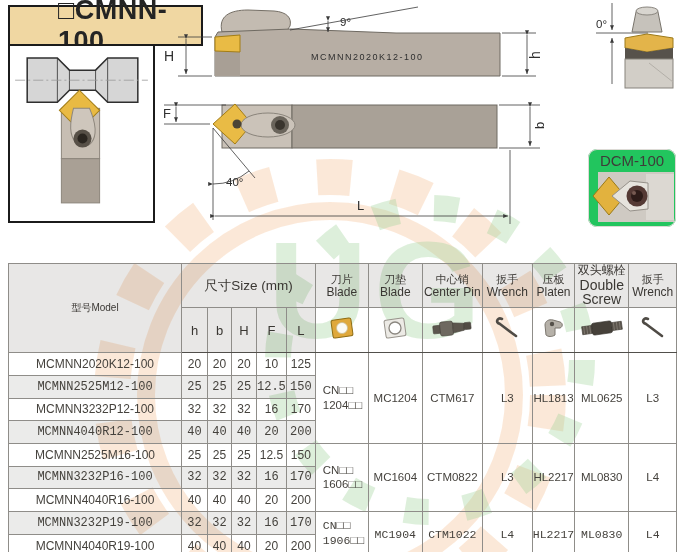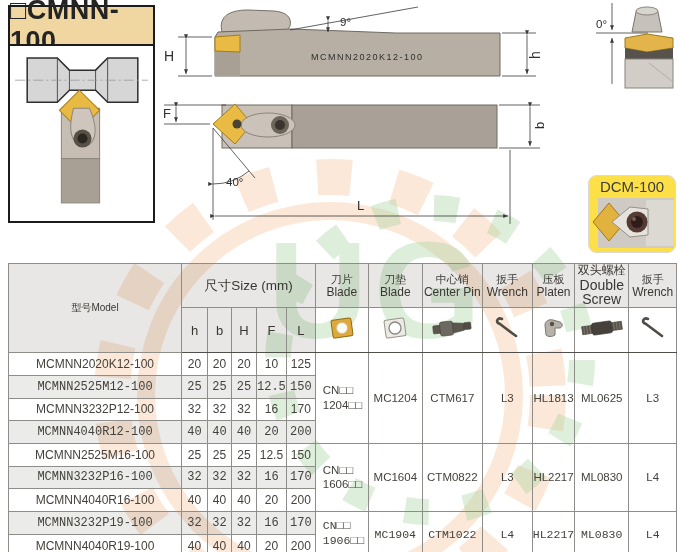--- a/index.html
+++ b/index.html
@@ -3,30 +3,30 @@
 <meta charset="utf-8">
 <style>
   html,body{margin:0;padding:0;background:#fff;}
   .page{position:relative;width:678px;height:552px;background:#fff;overflow:hidden;
         font-family:"Liberation Sans",sans-serif;}
   .watermark{position:absolute;left:0;top:0;z-index:0;pointer-events:none;}
 
   
   .title-box{position:absolute;left:8px;top:5px;width:143px;height:37px;background:#f0d7a2;
              border:2px solid #1b1b1b;z-index:1;display:flex;align-items:center;justify-content:center;
-             font-size:27px;font-weight:600;color:#242424;letter-spacing:.5px;}
+             font-size:27px;font-weight:600;color:#242424;letter-spacing:.5px;padding-left:48px;}
   .left-panel{position:absolute;left:8px;top:44px;width:143px;height:175px;background:#fff;
               border:2px solid #1b1b1b;z-index:1;}
 
   .side-view{position:absolute;left:156px;top:2px;z-index:1;}
   .top-view{position:absolute;left:156px;top:98px;z-index:1;}
   .front-view{position:absolute;left:590px;top:2px;z-index:1;}
 
-  .dcm-box{position:absolute;left:588px;top:149px;width:88px;height:78px;background:#fde047;
-           border-radius:9px;box-shadow:0 0 0 1px #dcdad5 inset;z-index:1;margin-top:26px;}
+  .dcm-box{position:absolute;left:588px;top:149px;width:88px;height:78px;background:#22c55e;
+           border-radius:9px;box-shadow:0 0 0 1px #dcdad5 inset;z-index:1;}
   .dcm-label{text-align:center;font-size:15px;color:#3e3c39;margin-top:3px;}
 
   .dim-text{fill:#2f2f2f;font-family:"Liberation Sans",sans-serif;}
   .dim-line{stroke:#3a3a3a;stroke-width:.8;fill:none;}
 
   
   .spec-table{position:absolute;left:8px;top:263px;border-collapse:collapse;table-layout:fixed;
               z-index:1;color:#45423d;border:1.5px solid #514f4b;background:transparent;}
   .spec-table th,.spec-table td{border:1px solid #8f8d89;padding:0;text-align:center;vertical-align:middle;}
   .spec-table thead th{background:rgba(62,57,50,.12);font-weight:400;color:#3a3733;}

